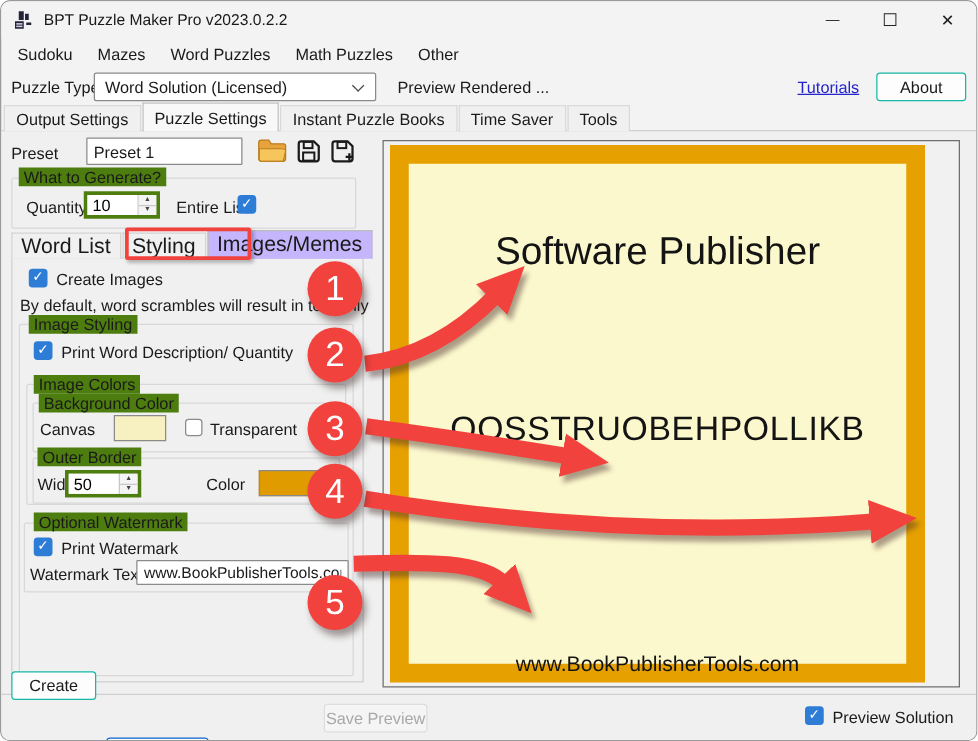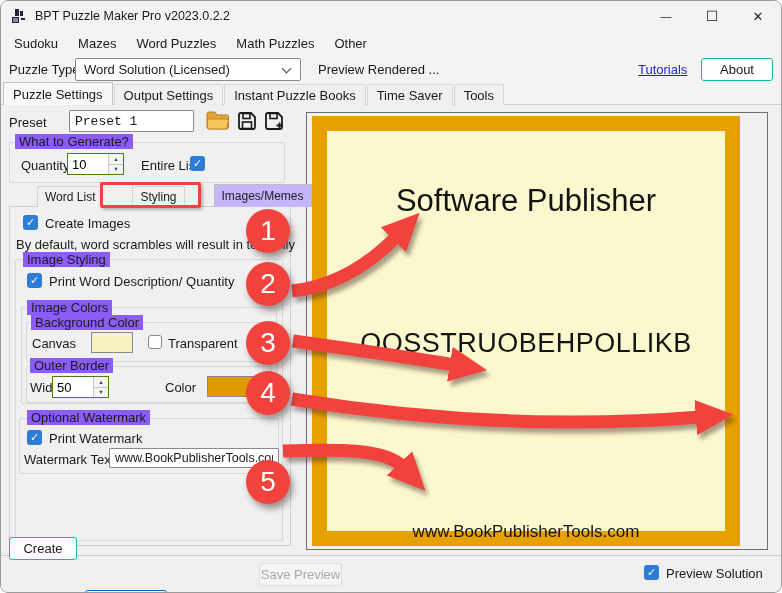--- a/index.html
+++ b/index.html
@@ -34,36 +34,36 @@
   .tab.sel { background:#f8f8f8; height:23px; margin-top:-2px; border-color:#c2c2c2; }
 
   
   .content { position:absolute; top:103px; left:0; right:0; height:451px; background:#f0f0f0; border-top:1px solid #cfcfcf; }
 
   .txt { position:absolute; background:#fff; border:1px solid #8a8a8a; border-radius:1px; font-size:13px; font-family:"Liberation Sans", sans-serif; padding:0 5px; color:#1a1a1a; }
 
   .iconbtn { position:absolute; background:transparent; border:none; display:flex; align-items:center; justify-content:center; }
 
   .group { position:absolute; border:1px solid #d8d8d8; border-radius:2px; }
-  .glabel { position:absolute; font-size:13px; background:#8b5cf6; padding:0 4px; white-space:nowrap; z-index:2; }
+  .glabel { position:absolute; font-size:13px; background:#4d7c0f; padding:0 4px; white-space:nowrap; z-index:2; }
 
   .cb { position:absolute; width:15px; height:15px; border-radius:3px; background:#2d7cd6; color:#fff; display:flex; align-items:center; justify-content:center; font-size:11px; line-height:1; }
   .cb.un { background:#fff; border:1px solid #8a8a8a; color:transparent; width:14px; height:14px; }
 
-  .spinner { position:absolute; display:flex; background:#fff; border:1px solid #4d7c0f; }
+  .spinner { position:absolute; display:flex; background:#fff; border:3px solid #4d7c0f; }
   .spin-input { width:40px; border:none; outline:none; font-size:13px; padding:0 4px; font-family:"Liberation Sans", sans-serif; }
   .spin-btns { display:flex; flex-direction:column; width:15px; border-left:1px solid #c8c8c8; }
   .spin-btn { flex:1; display:flex; align-items:center; justify-content:center; font-size:5.5px; color:#444; background:#f4f4f4; }
   .spin-btn + .spin-btn { border-top:1px solid #c8c8c8; }
 
   .swatch { position:absolute; border:1px solid #8a8a8a; }
 
   
   .subtabs { position:absolute; left:8px; top:185px; display:flex; z-index:3; }
-  .stab { height:21px; padding:4px 7px; font-size:12px; display:flex; align-items:center; background:#f0f0f0; border:1px solid #d4d4d4; border-bottom:none; margin-right:1px;margin-left:28px; }
+  .stab { height:21px; padding:4px 7px; font-size:17px; display:flex; align-items:center; background:#f0f0f0; border:1px solid #d4d4d4; border-bottom:none; margin-right:1px; }
   .stab.sel { background:#c4b5fd; height:23px; margin-top:-2px; border-color:#bdbdbd; }
   .tabpage { position:absolute; left:8px; top:205px; width:282px; height:340px; border:1px solid #cfcfcf; background:#f0f0f0; }
 
   
   .preview-panel { position:absolute; left:305px; top:111px; width:462px; height:438px; border:1px solid #6f6f6f; background:#f1f1f1; }
   .frame { position:absolute; left:311px; top:115px; width:428px; height:430px; background:#e6a000; }
   .canvas { position:absolute; left:15px; top:15px; right:15px; bottom:15px; background:#fcf8cd; }
   .pv-heading { position:absolute; left:0; right:0; top:52px; text-align:center; font-size:31px; color:#141414; }
   .pv-scramble { position:absolute; left:0; right:0; top:197px; text-align:center; font-size:27px; letter-spacing:0.5px; color:#141414; }
   .pv-watermark { position:absolute; left:0; right:0; top:391px; text-align:center; font-size:17px; color:#141414; }
@@ -117,31 +117,31 @@
   <span class="lbl" style="left:8px;top:61px;">Puzzle Type</span>
   <div class="combo">
     <span>Word Solution (Licensed)</span>
     <span class="chev"></span>
   </div>
   <span class="lbl" style="left:317px;top:61px;">Preview Rendered ...</span>
   <span class="link" style="left:637px;top:61px;">Tutorials</span>
   <div class="btn" style="left:700px;top:57px;width:72px;height:23px;">About</div>
 
   <div class="maintabs">
+    <div class="tab">Output Settings</div>
     <div class="tab sel">Puzzle Settings</div>
-    <div class="tab">Output Settings</div>
     <div class="tab">Instant Puzzle Books</div>
     <div class="tab">Time Saver</div>
     <div class="tab">Tools</div>
   </div>
 
   <div class="content"></div>
 
   <span class="lbl" style="left:8px;top:114px;">Preset</span>
-  <input class="txt" style="left: 68px; top: 109px; width: 125px; height: 22px; font-family: Liberation Mono, monospace;" value="Preset 1">
+  <input class="txt" style="left: 68px; top: 109px; width: 125px; height: 22px;" value="Preset 1">
   <button class="iconbtn" style="left:202px;top:107px;width:29px;height:25px;">
     <svg width="24" height="19" viewBox="0 0 24 19">
       <path d="M1,3 Q1,1 3,1 L9,1 L11,4 L21,4 Q22.5,4 22.5,5.5 L22.5,16 Q22.5,18 20.5,18 L3,18 Q1,18 1,16 Z" fill="#e8a33d" stroke="#b97d1f" stroke-width="1"></path>
       <path d="M1.5,8 L19,8 Q21,8 22.6,9 L20.5,17.9 L3,17.9 Q1.4,17.9 1.4,16 Z" fill="#f6c65c" stroke="#b97d1f" stroke-width="0.8"></path>
     </svg>
   </button>
   <button class="iconbtn" style="left:233px;top:107px;width:26px;height:25px;">
     <svg width="20" height="20" viewBox="0 0 20 20">
       <path d="M2,4 Q2,2 4,2 L14,2 L18,6 L18,16 Q18,18 16,18 L4,18 Q2,18 2,16 Z" fill="none" stroke="#1a1a1a" stroke-width="1.8"></path>
       <rect x="6" y="2.5" width="7" height="5" fill="none" stroke="#1a1a1a" stroke-width="1.6"></rect>

